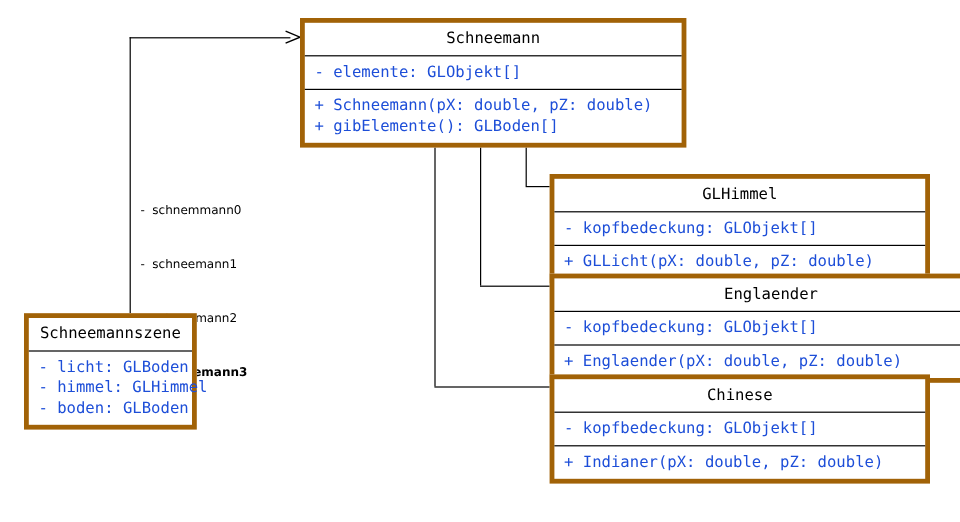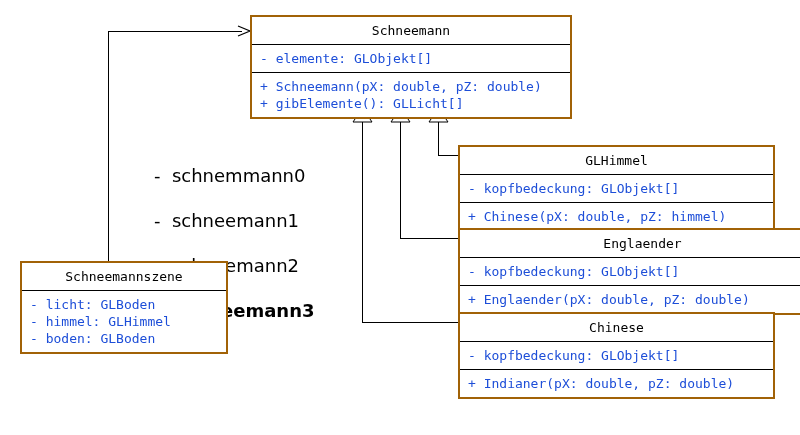--- a/index.html
+++ b/index.html
@@ -14,21 +14,21 @@
     background: #ffffff;
     font-family: "DejaVu Sans Mono", "Liberation Mono", monospace;
     overflow: hidden;
   }
 
   
   .uml-class {
     position: absolute;
     box-sizing: border-box;
     background: #ffffff;
-    border: 2px solid #a16207;
+    border: 4px solid #a16207;
     z-index: 5;
   }
   .uml-name {
     text-align: center;
     font-family: "DejaVu Sans Mono", "Liberation Mono", monospace;
     font-size: 13px;
     line-height: 15px;
     color: #000000;
     padding: 6px 4px 6px 4px;
     box-sizing: border-box;
@@ -68,25 +68,24 @@
     position: absolute;
     z-index: 3;
   }
   .assoc-arrow svg { display: block; }
 
   
   .role-labels {
     position: absolute;
     z-index: 4;
     font-family: "DejaVu Sans", "Liberation Sans", sans-serif;
-    font-size: 18px;
+    font-size: 10px;
     line-height: 15px;
     color: #000000;
     white-space: pre;
-    margin-left: 37px;
   }
   .role-labels .role-row { white-space: pre; }
   .role-labels .role-row.bold { font-weight: bold; }
 </style>
 </head>
 <body>
 
 <div id="canvas">
 
   <div class="line-v" style="left:108px; top:31px; height:230px;"></div>
@@ -128,31 +127,31 @@
   <div class="line-v" style="left:438px; top:122px; height:33px;"></div>
   <div class="line-h" style="left:438px; top:155px; width:21px;"></div>
 
   <div class="uml-class" style="left:250px; top:15px; width:322px;">
     <div class="uml-name">Schneemann</div>
     <div class="uml-compartment">
       <div class="uml-row">- elemente: GLObjekt[]</div>
     </div>
     <div class="uml-compartment">
       <div class="uml-row">+ Schneemann(pX: double, pZ: double)</div>
-      <div class="uml-row">+ gibElemente(): GLLicht[]</div>
+      <div class="uml-row">+ gibElemente(): GLBoden[]</div>
     </div>
   </div>
 
   <div class="uml-class" style="left:458px; top:145px; width:317px;">
     <div class="uml-name">GLHimmel</div>
     <div class="uml-compartment">
       <div class="uml-row">- kopfbedeckung: GLObjekt[]</div>
     </div>
     <div class="uml-compartment">
-      <div class="uml-row">+ Chinese(pX: double, pZ: himmel)</div>
+      <div class="uml-row">+ GLLicht(pX: double, pZ: double)</div>
     </div>
   </div>
 
   <div class="uml-class" style="left:458px; top:228px; width:369px;">
     <div class="uml-name">Englaender</div>
     <div class="uml-compartment">
       <div class="uml-row">- kopfbedeckung: GLObjekt[]</div>
     </div>
     <div class="uml-compartment">
       <div class="uml-row">+ Englaender(pX: double, pZ: double)</div>
@@ -162,21 +161,21 @@
   <div class="uml-class" style="left:458px; top:312px; width:317px;">
     <div class="uml-name">Chinese</div>
     <div class="uml-compartment">
       <div class="uml-row">- kopfbedeckung: GLObjekt[]</div>
     </div>
     <div class="uml-compartment">
       <div class="uml-row">+ Indianer(pX: double, pZ: double)</div>
     </div>
   </div>
 
-  <div class="uml-class" style="left:20px; top:261px; width:208px;">
+  <div class="uml-class" style="left:20px; top:261px; width:144px;">
     <div class="uml-name">Schneemannszene</div>
     <div class="uml-compartment">
       <div class="uml-row">- licht: GLBoden</div>
       <div class="uml-row">- himmel: GLHimmel</div>
       <div class="uml-row">- boden: GLBoden</div>
     </div>
   </div>
 
 </div>
 

